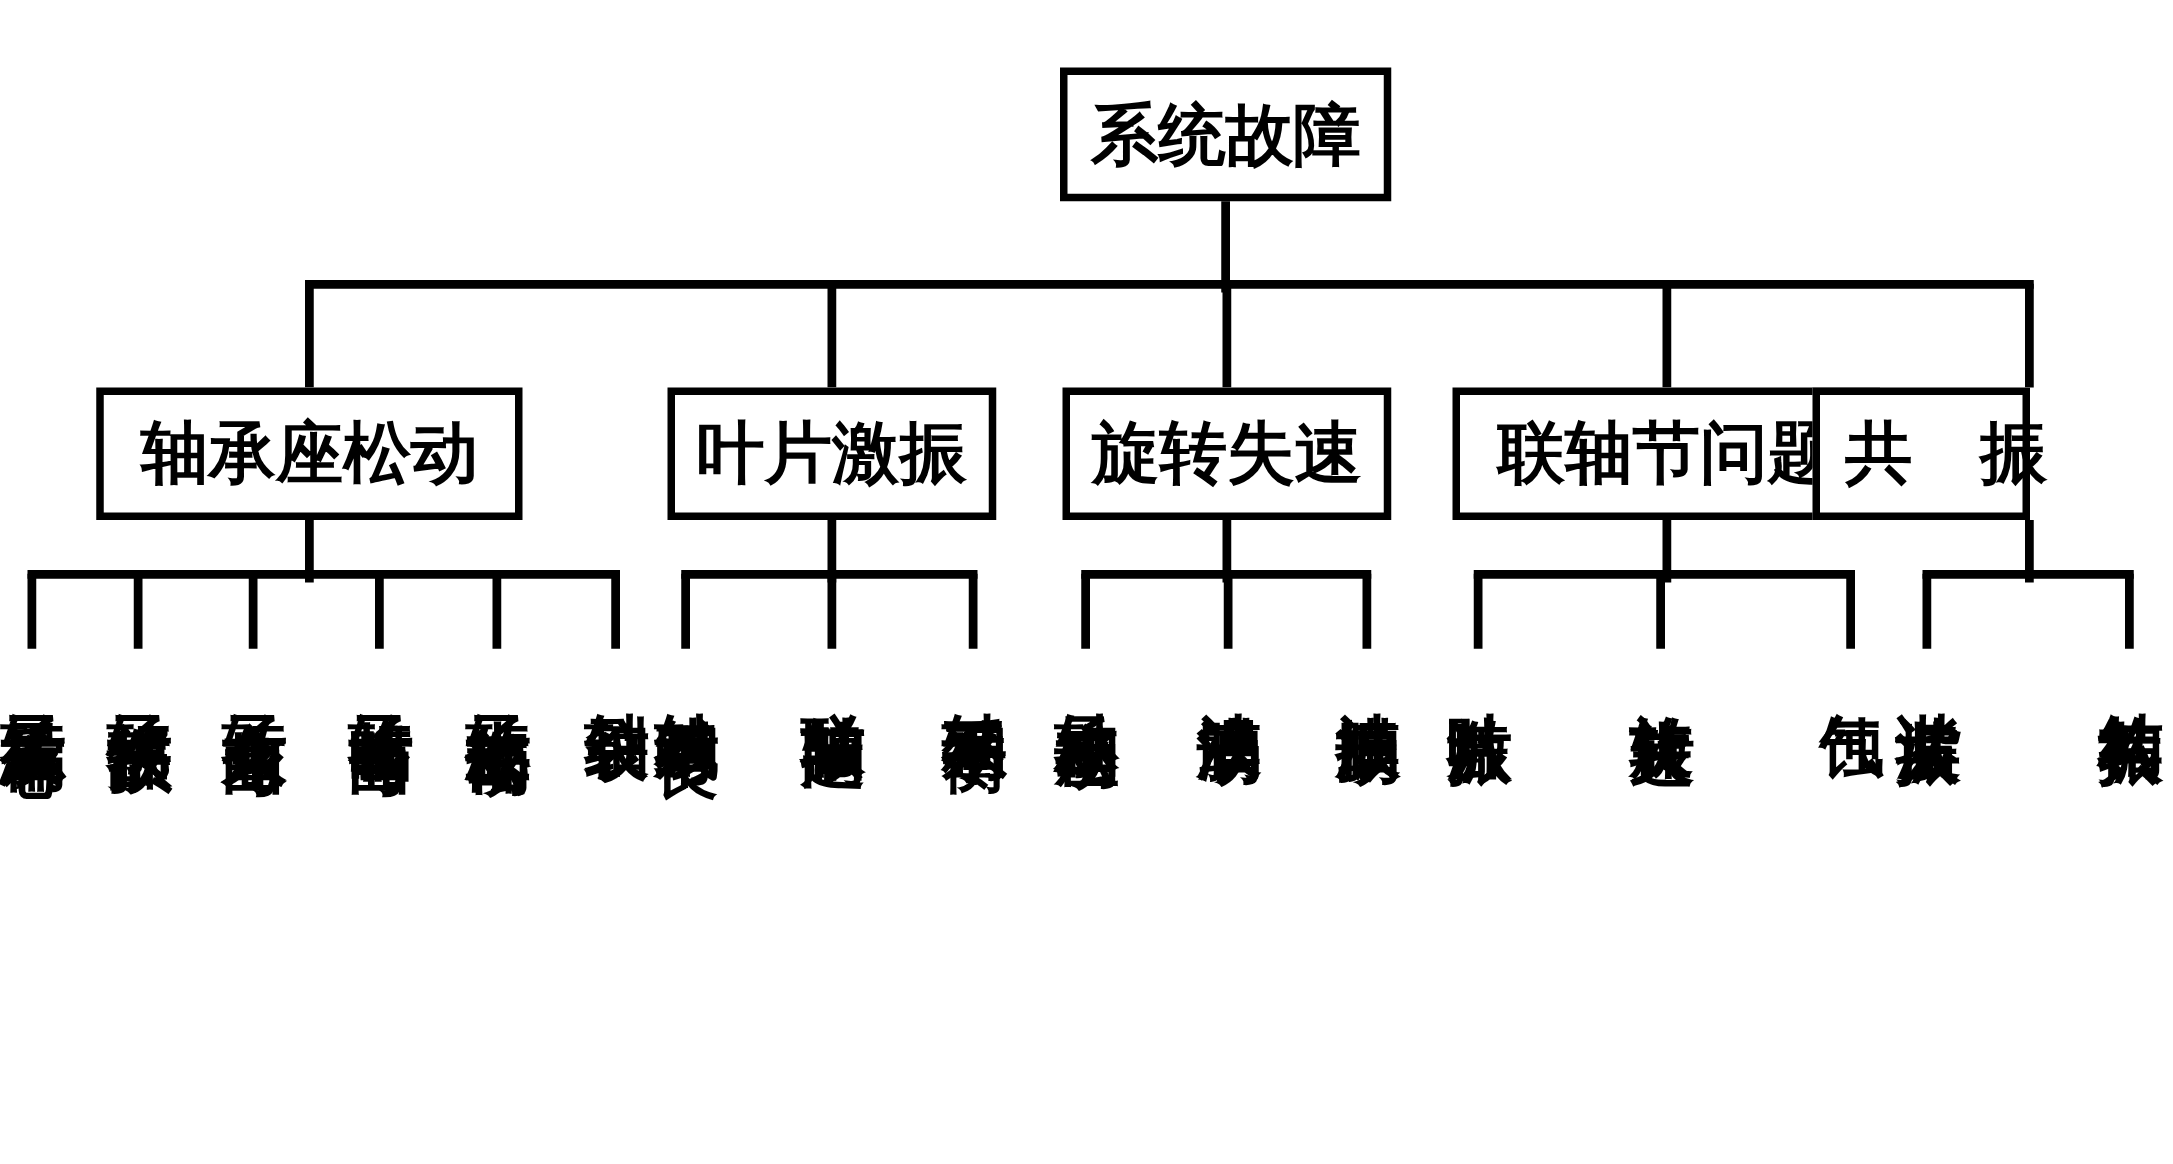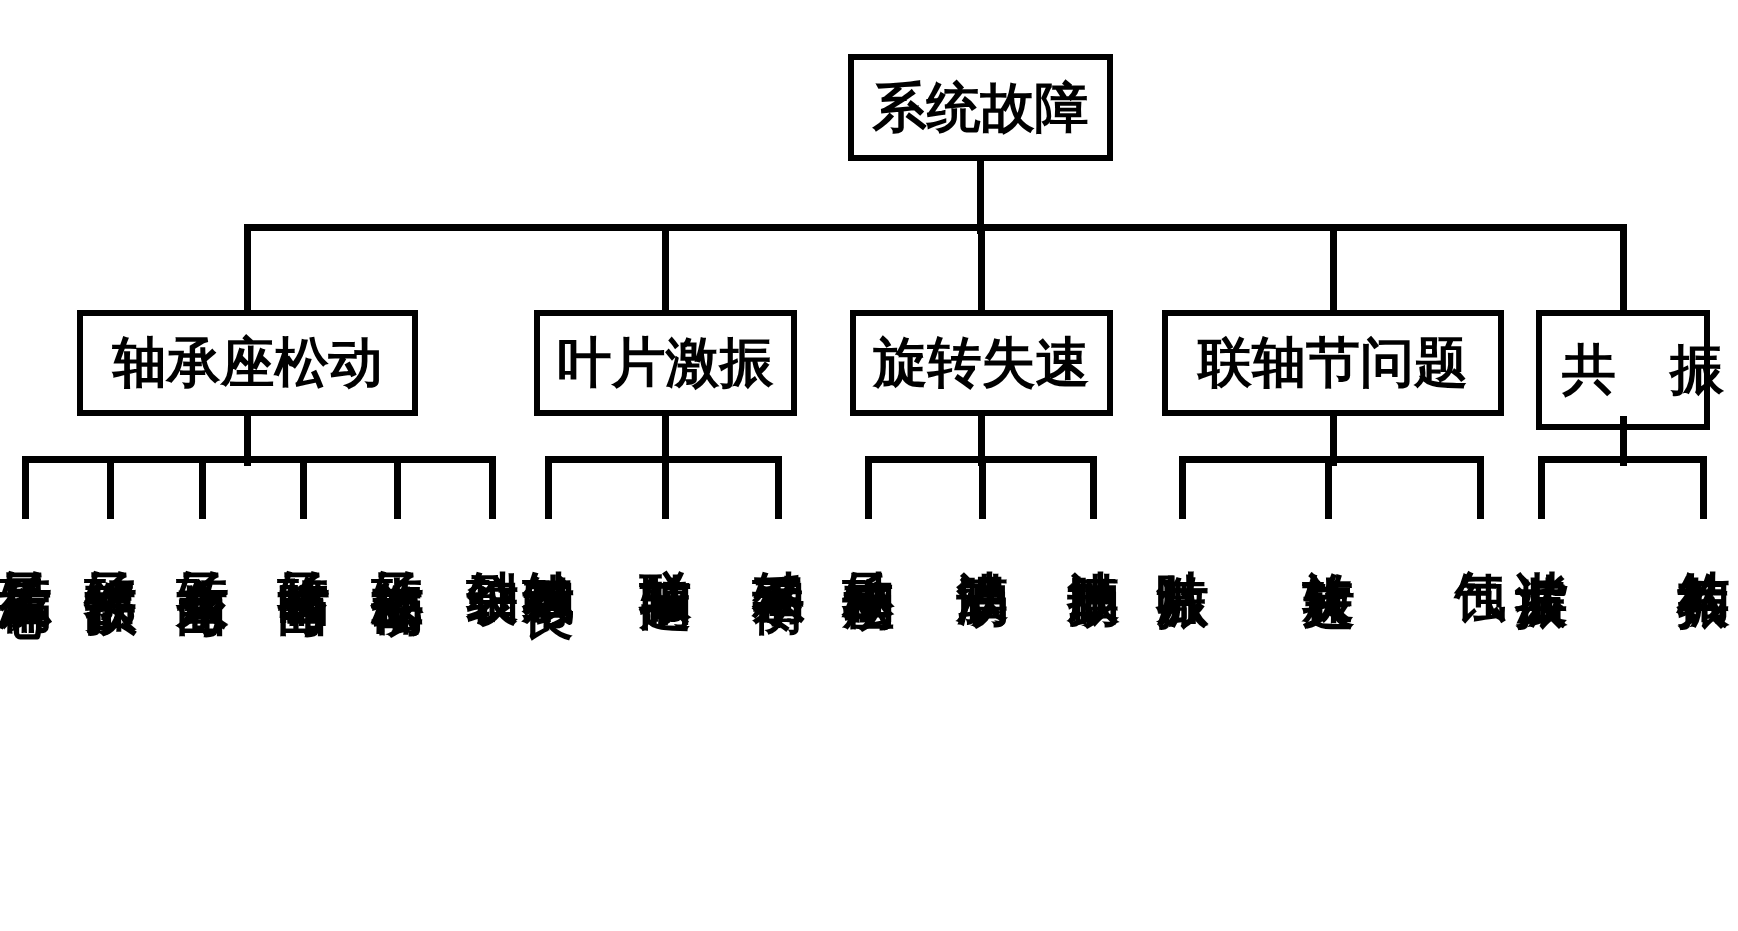--- a/index.html
+++ b/index.html
@@ -94,20 +94,20 @@
     <div class="node" style="left: 1162px; top: 294px; width: 342px; height: 106px;">联轴节问题</div>
     <div class="line" style="left: 1329.5px; top: 400px; width: 7px; height: 50px;"></div>
     <div class="line" style="left: 1178.5px; top: 439.5px; width: 305px; height: 7px;"></div>
     <div class="line" style="left: 1178.5px; top: 443px; width: 7px; height: 60px;"></div>
     <div class="leaf" style="left: 1154px; top: 512px;">叶片激振</div>
     <div class="line" style="left: 1324.5px; top: 443px; width: 7px; height: 60px;"></div>
     <div class="leaf" style="left: 1300px; top: 512px;">旋转失速</div>
     <div class="line" style="left: 1476.5px; top: 443px; width: 7px; height: 60px;"></div>
     <div class="leaf" style="left: 1452px; top: 512px;">气蚀</div>
     <div class="line" style="left: 1619.5px; top: 211px; width: 7px; height: 83px;"></div>
-    <div class="node" style="left: 1536px; top: 294px; width: 174px; height: 120px; padding-left: 40px;">共　振</div>
+    <div class="node" style="left: 1450px; top: 294px; width: 174px; height: 106px; padding-left: 40px;">共　振</div>
     <div class="line" style="left: 1619.5px; top: 400px; width: 7px; height: 50px;"></div>
     <div class="line" style="left: 1537.5px; top: 439.5px; width: 169px; height: 7px;"></div>
     <div class="line" style="left: 1537.5px; top: 443px; width: 7px; height: 60px;"></div>
     <div class="leaf" style="left: 1513px; top: 512px;">谐波共振</div>
     <div class="line" style="left: 1699.5px; top: 443px; width: 7px; height: 60px;"></div>
     <div class="leaf" style="left: 1675px; top: 512px;">结构共振</div>
   </div>
 
 </body></html>

